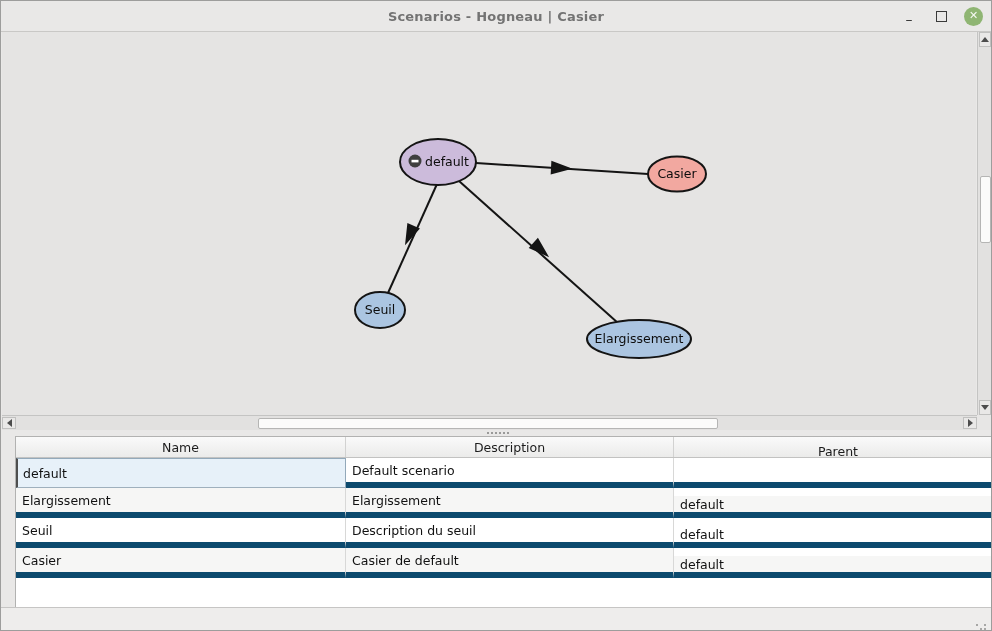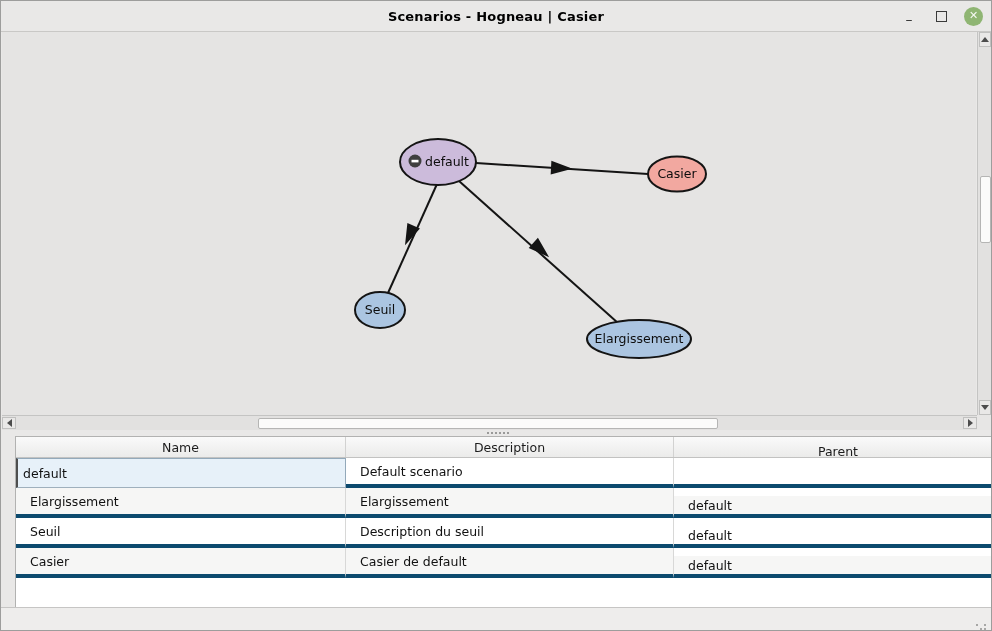--- a/index.html
+++ b/index.html
@@ -6,21 +6,21 @@
   .window {
     position:relative; width:992px; height:631px; box-sizing:border-box;
     border:1px solid #9d9d9c; background:#e9e8e7; overflow:hidden;
   }
   
   .titlebar {
     position:absolute; left:0; top:0; right:0; height:30px;
     background:#e9e8e7; border-bottom:1px solid #c9c8c6;
     display:flex; align-items:center; justify-content:center;
   }
-  .title-text { font-size:13px; font-weight:bold; color:#000000; letter-spacing:.2px; }
+  .title-text { font-size:13px; font-weight:bold; color:#737373; letter-spacing:.2px; }
   .win-controls { position:absolute; right:8px; top:0; height:30px; display:flex; align-items:center; gap:14px; }
   .ctrl-btn { width:18px; height:18px; display:flex; align-items:center; justify-content:center; cursor:default; }
   .min-glyph { font-size:14px; color:#3a3a3a; line-height:6px; margin-top:6px; }
   .max-glyph { width:9px; height:9px; border:1.5px solid #3a3a3a; background:transparent; }
   .close-btn { width:19px; height:19px; border-radius:50%; background:#8fb573; display:flex; align-items:center; justify-content:center; }
   .close-glyph { color:#f6f8f4; font-size:11px; font-weight:bold; margin-top:-1px; }
   
   .graph-view {
     position:absolute; left:1px; top:31px; width:974px; height:383px;
     background:#e5e4e3; overflow:hidden;
@@ -70,23 +70,23 @@
   .thead { display:flex; height:20px; background:linear-gradient(#fafafa,#ebebea); border-bottom:1px solid #c2c2c1; }
   .th {
     box-sizing:border-box; display:flex; align-items:center; justify-content:center;
     font-size:12.5px; color:#1c1c1c; border-right:1px solid #d2d2d1;
   }
   .th:last-child { border-right:none; }
   .col-name { width:330px; } .col-desc { width:328px; } .col-parent { flex:1;margin-top:8px; }
   .trow { display:flex; height:30px; }
   .trow.alt .td { background:#f6f6f5; }
   .td {
-    box-sizing:border-box; display:flex; align-items:center; padding-left:14px;
+    box-sizing:border-box; display:flex; align-items:center; padding-left:6px;
     font-size:12.5px; color:#111; background:#ffffff;
-    border-right:1px solid #d8d8d7; border-bottom:4px solid #0c4a6e;
+    border-right:1px solid #d8d8d7; border-bottom:6px solid #0c4a6e;
     overflow:hidden; white-space:nowrap;
   }
   .td:last-child { border-right:none; }
   .td.selected {
     background:#e7f1f9;
     border:1px solid #93a9ba; border-left:2px solid #4e4e4e; border-bottom:1px solid #9fb0bd;
     padding-left:5px;
   }
   
   .statusbar {

